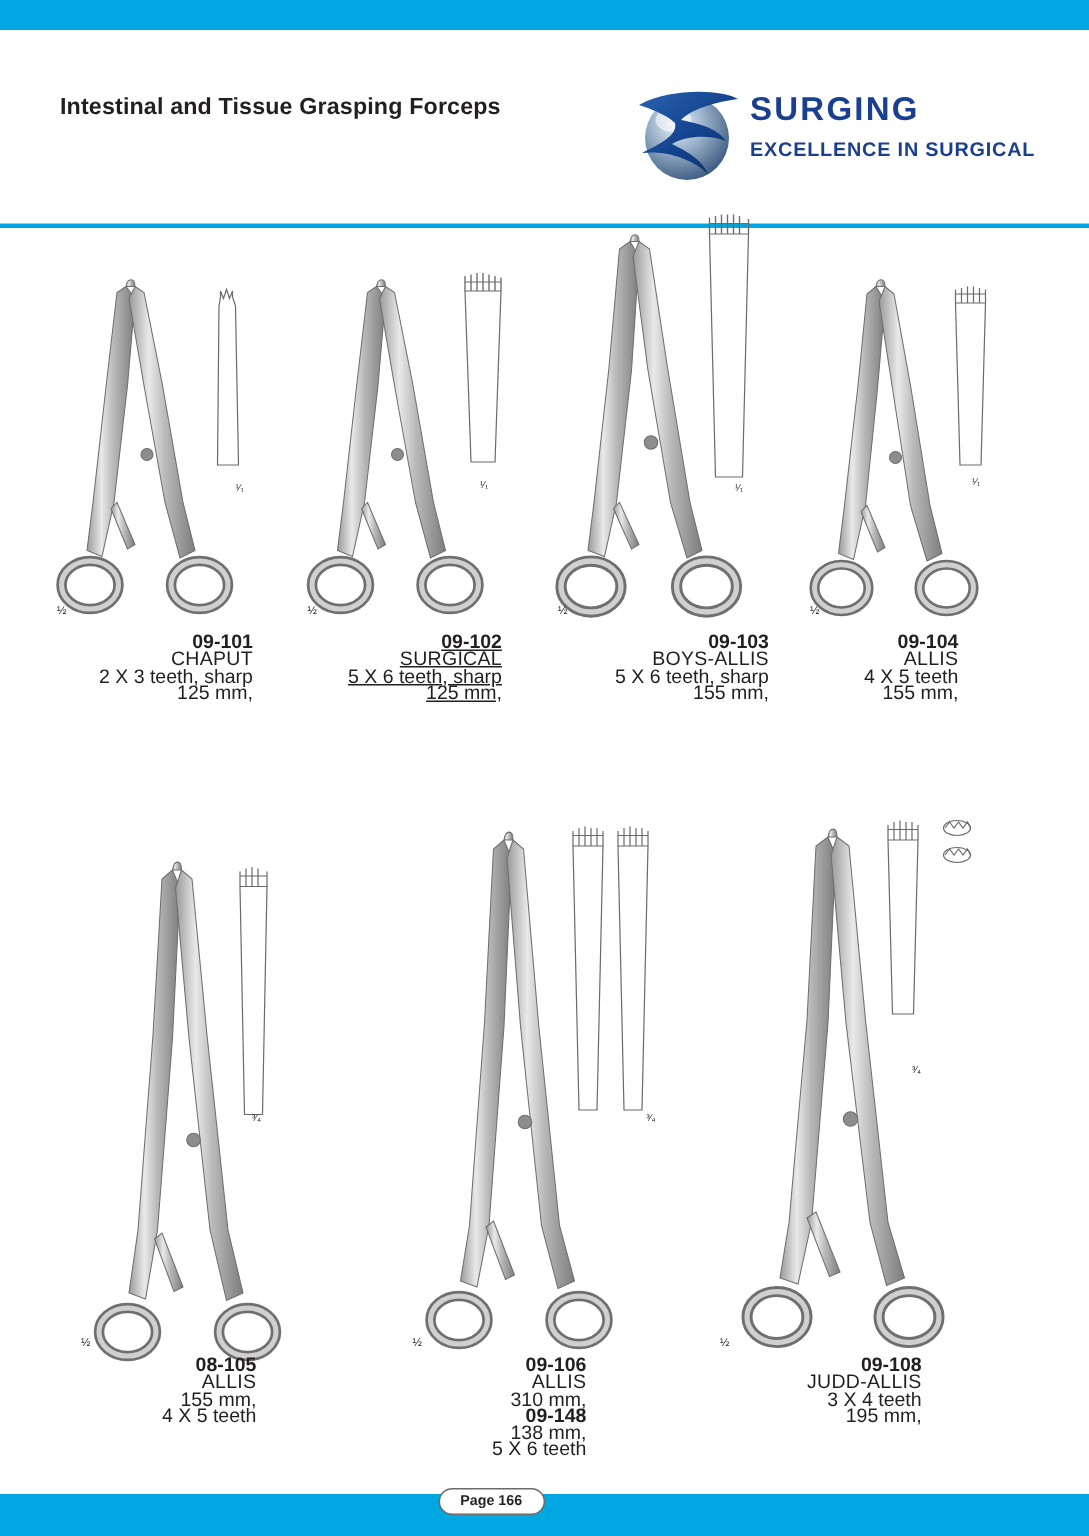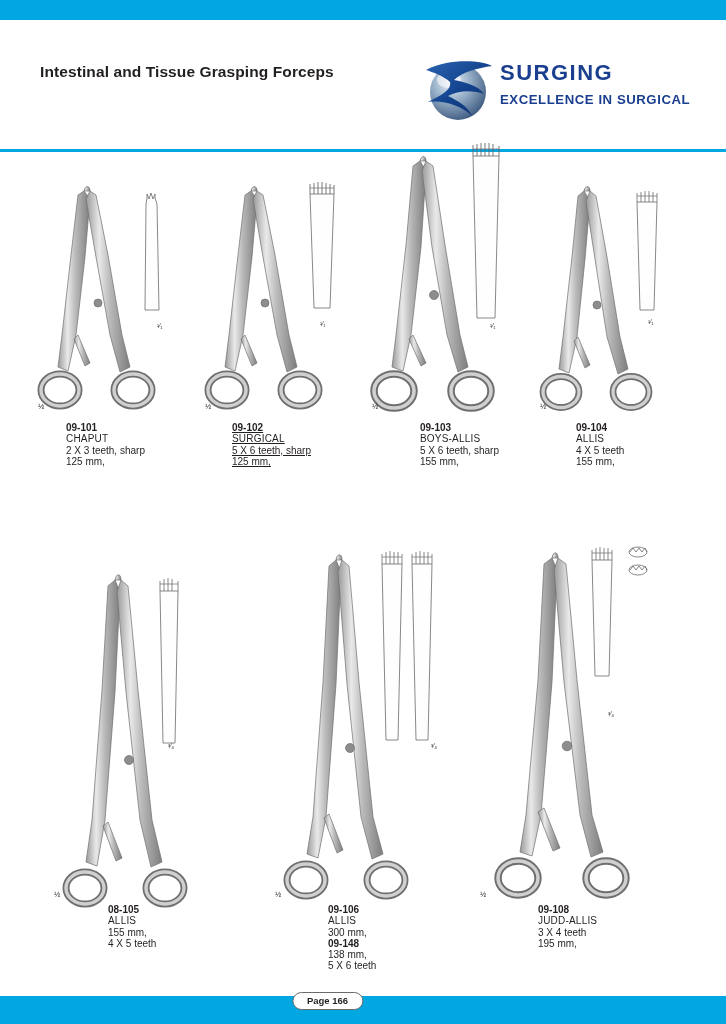--- a/index.html
+++ b/index.html
@@ -77,21 +77,21 @@
   }
   
   .grid-row { position:absolute; left:0; width:726px; }
   .row1 { top:130px; height:370px; }
   .row2 { top:530px; height:440px; }
 
   .cell { position:absolute; top:0; }
 
   .caption {
     position:absolute;
-    font-size:10px; color:#231f20; line-height:11.3px;
+    font-size:13px; color:#231f20; line-height:11.3px;text-align:right;
   }
   .caption .code { font-weight:bold; }
   .caption .name { letter-spacing:0.2px; }
 
   .scale-frac {
     position:absolute;
     font-size:7.5px; color:#231f20;
   }
   .tip-frac {
     position:absolute;
@@ -250,21 +250,21 @@
         <svg width="48" height="200" viewBox="0 0 48 200">
           <g stroke="#6a6a6a" stroke-width="0.8" fill="#fefefe">
             <path d="M9 16 L35 16 L31 178 L13 178 Z"></path>
             <path d="M9 16 L9 5 M13 16 L13 4 M17 16 L17 3 M21 16 L21 3 M25 16 L25 3 M29 16 L29 4 M35 16 L35 6" stroke="#6a6a6a" stroke-width="0.9" fill="none"></path>
             <path d="M9 9 L35 9" stroke="#6a6a6a" stroke-width="0.7" fill="none"></path>
           </g>
         </svg>
       </div>
       <div class="tip-frac" style="left:118px; top:192px;">¹⁄₁</div>
       <div class="scale-frac" style="left:0px; top:272px;">½</div>
-      <div class="caption" style="left:48px; top:292px;">
+      <div class="caption" style="left:38px; top:292px;">
         <div class="code">09-103</div>
         <div class="name">BOYS-ALLIS</div>
         <div>5 X 6 teeth, sharp</div>
         <div>155 mm,</div>
       </div>
     </div>
 
     <div class="cell" style="left:540px; width:175px;">
       <div class="instr" style="left:0px; top:55px;">
         <svg width="140" height="240" viewBox="0 0 140 240">
@@ -371,21 +371,21 @@
             <path d="M9 16 L9 6 M13 16 L13 4 M17 16 L17 3 M21 16 L21 4 M25 16 L25 4 M29 16 L29 6" stroke="#6a6a6a" stroke-width="0.8" fill="none"></path>
             <path d="M9 9 L29 9" stroke="#6a6a6a" stroke-width="0.7" fill="none"></path>
           </g>
         </svg>
       </div>
       <div class="tip-frac" style="left:176px; top:212px;">³⁄₄</div>
       <div class="scale-frac" style="left:20px; top:360px;">½</div>
       <div class="caption" style="left:73px; top:374px;">
         <div class="code">09-106</div>
         <div class="name">ALLIS</div>
-        <div>300 mm,</div>
+        <div>310 mm,</div>
         <div class="code">09-148</div>
         <div>138 mm,</div>
         <div>5 X 6 teeth</div>
       </div>
     </div>
 
     <div class="cell" style="left:470px; width:235px;">
       <div class="instr" style="left:10px; top:20px;">
         <svg width="180" height="360" viewBox="0 0 180 360">
           <g stroke="#6f6f6f" stroke-width="0.7" fill="url(#steel1)">

